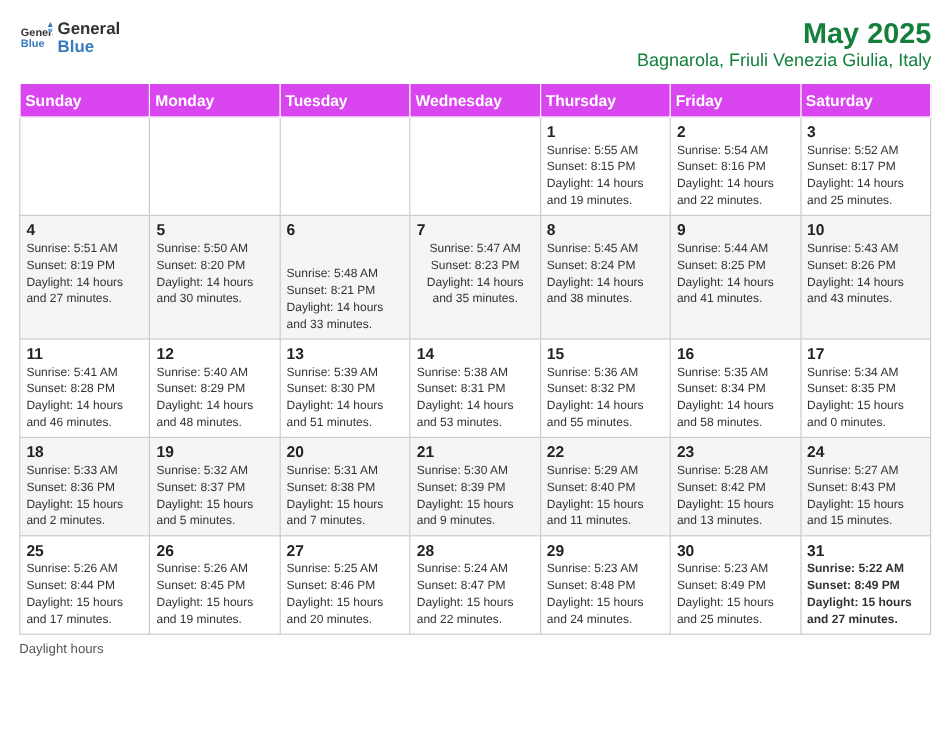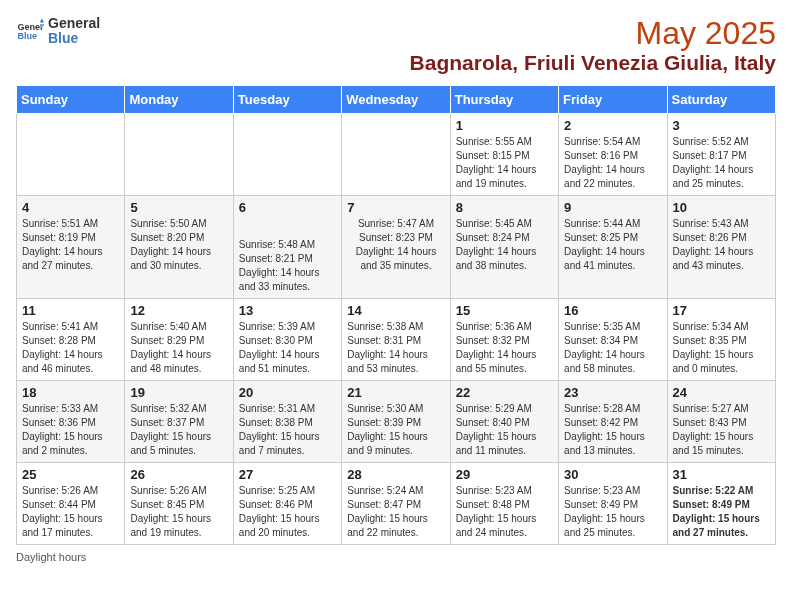--- a/index.html
+++ b/index.html
@@ -22,37 +22,37 @@
       gap: 4px;
     }
     .logo-icon {
       width: 28px;
       height: 28px;
     }
     .title-block {
       text-align: right;
     }
     .calendar-title {
-      font-size: 32px;
+      font-size: 24px;
+      font-weight: bold;
+      color: #15803d;
+      line-height: 1.1;
+    }
+    .calendar-subtitle {
+      font-size: 15px;
+      color: #15803d;
       font-weight: normal;
-      color: #c2410c;
-      line-height: 1.1;
-    }
-    .calendar-subtitle {
-      font-size: 21px;
-      color: #7f1d1d;
-      font-weight: bold;
     }
     table {
       width: 100%;
       border-collapse: collapse;
       table-layout: fixed;
     }
     thead th {
-      background-color: #3b82f6;
+      background-color: #d946ef;
       color: #fff;
       font-size: 13px;
       font-weight: bold;
       padding: 6px 4px;
       text-align: left;
       border: 1px solid #fff;
     }
     tbody td {
       border: 1px solid #ccc;
       vertical-align: top;

